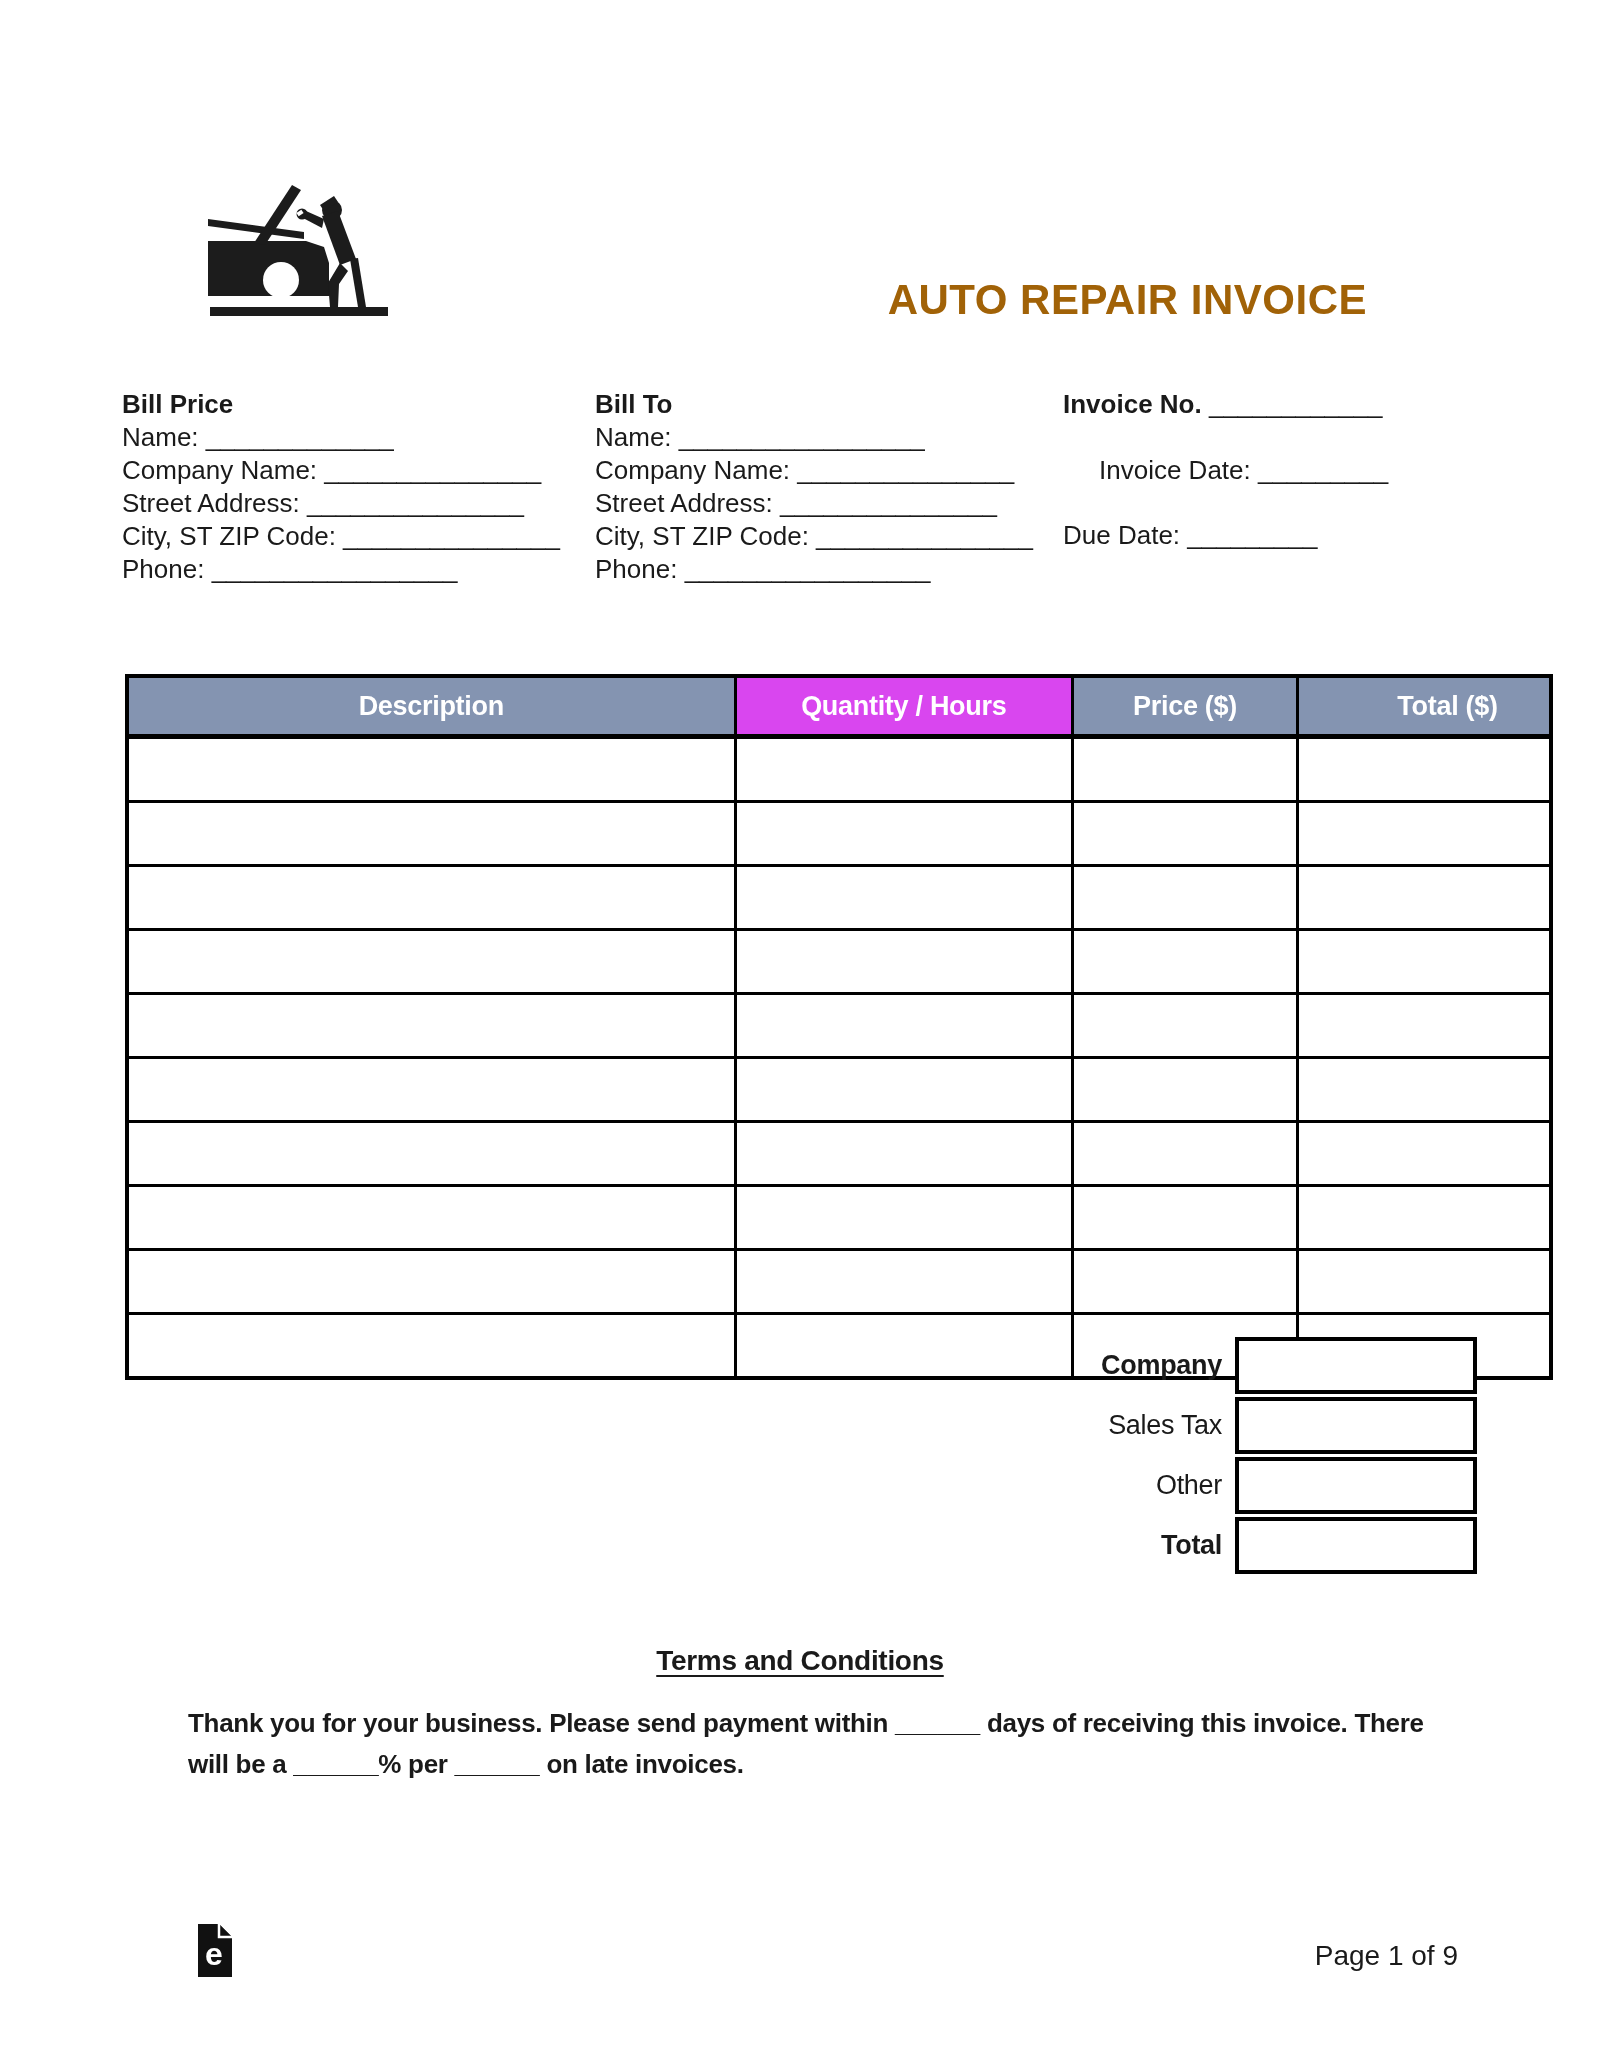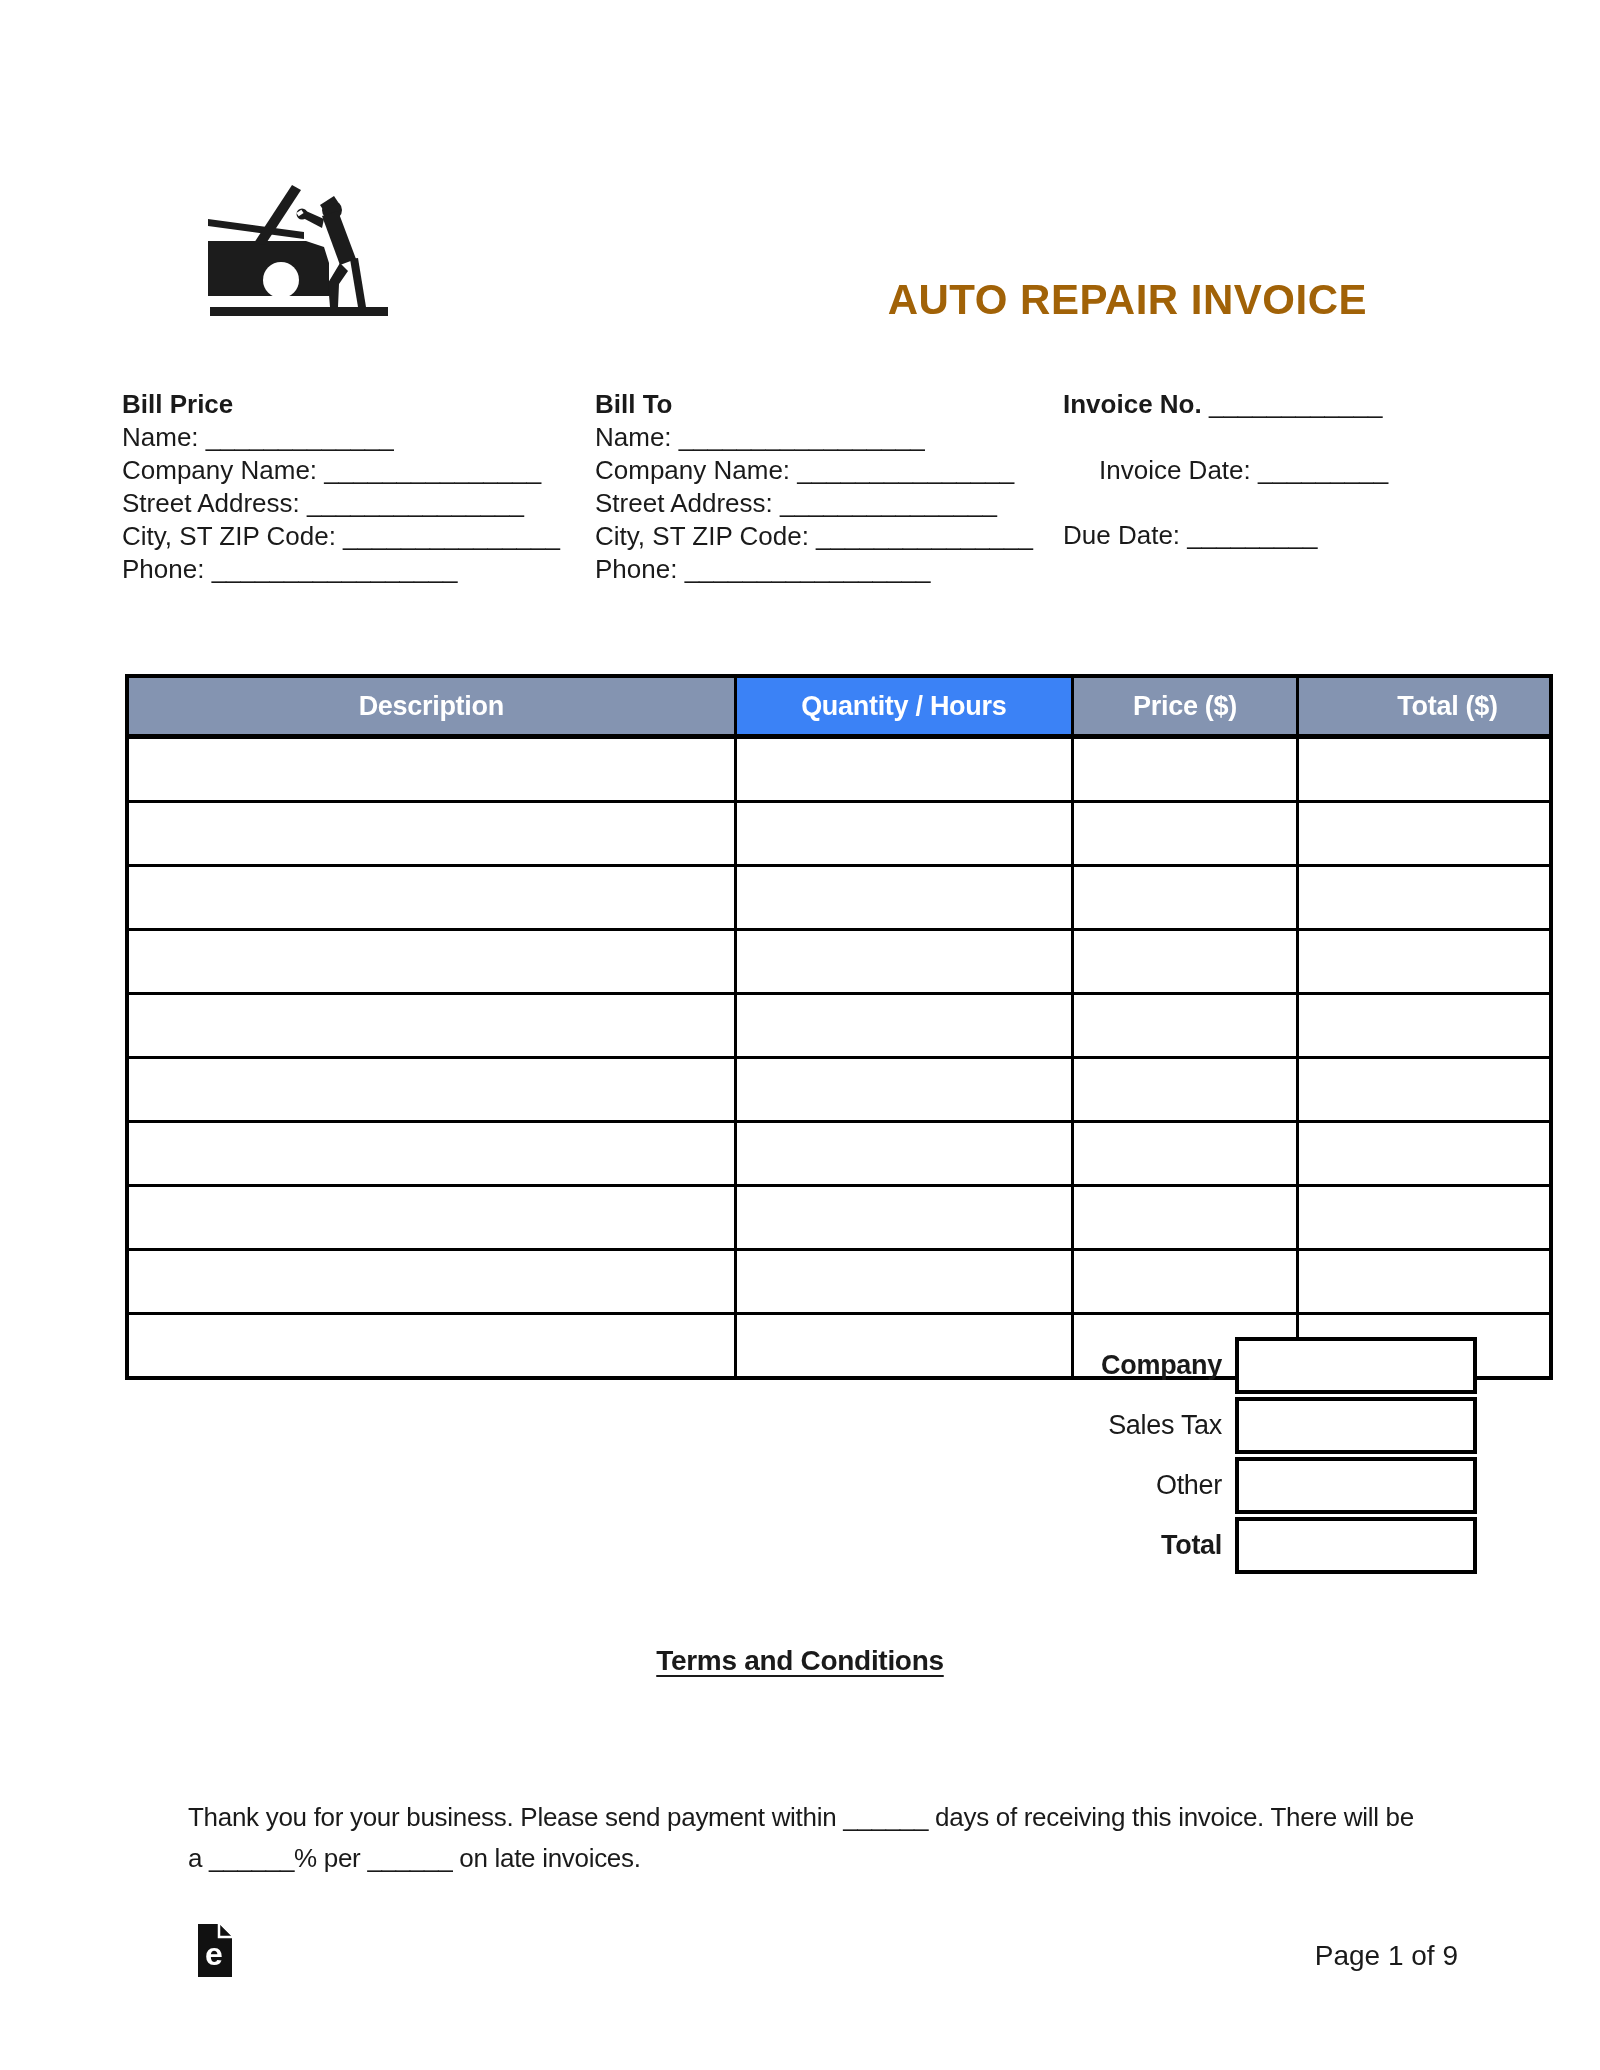--- a/index.html
+++ b/index.html
@@ -46,22 +46,22 @@
     border:4px solid #000;box-sizing:border-box;background:#fff;
   }
   .r0{top:1337px;} .r1{top:1397px;} .r2{top:1457px;} .r3{top:1517px;}
   
   .terms-heading{
     position:absolute;top:1645px;left:0;width:1600px;text-align:center;
     font-size:28px;font-weight:bold;text-decoration:underline;
     text-underline-offset:5px;letter-spacing:-.3px;
   }
   .terms-body{
-    position:absolute;left:188px;top:1797px;width:1240px;
-    font-size:26px;line-height:41px;letter-spacing:-.3px;
+    position:absolute;left:188px;top:1703px;width:1240px;
+    font-size:26px;line-height:41px;letter-spacing:-.3px;font-weight:bold;
   }
   
   .brand-icon{position:absolute;left:198px;top:1924px;width:34px;height:53px;}
   .page-indicator{position:absolute;top:1940px;right:142px;font-size:28px;white-space:nowrap;}
   .logo{position:absolute;left:208px;top:185px;width:182px;height:132px;}
 </style>
 </head>
 <body>
 
 <div class="page">
@@ -116,21 +116,21 @@
   <table class="items">
     <colgroup>
       <col style="width:42.7%">
         <col style="width:23.7%">
         <col style="width:15.8%">
         <col style="width:17.8%">
     </colgroup>
     <thead>
       <tr>
         <th style="background: rgb(132, 148, 177);">Description</th>
-        <th style="background: #3b82f6;">Quantity / Hours</th>
+        <th style="background: #d946ef;">Quantity / Hours</th>
         <th style="background: rgb(132, 148, 177);">Price ($)</th>
         <th style="background: rgb(132, 148, 177); padding-left: 48px;">Total ($)</th>
       </tr>
     </thead>
     <tbody>
         <tr>
           <td></td>
           <td></td>
           <td></td>
           <td></td>

